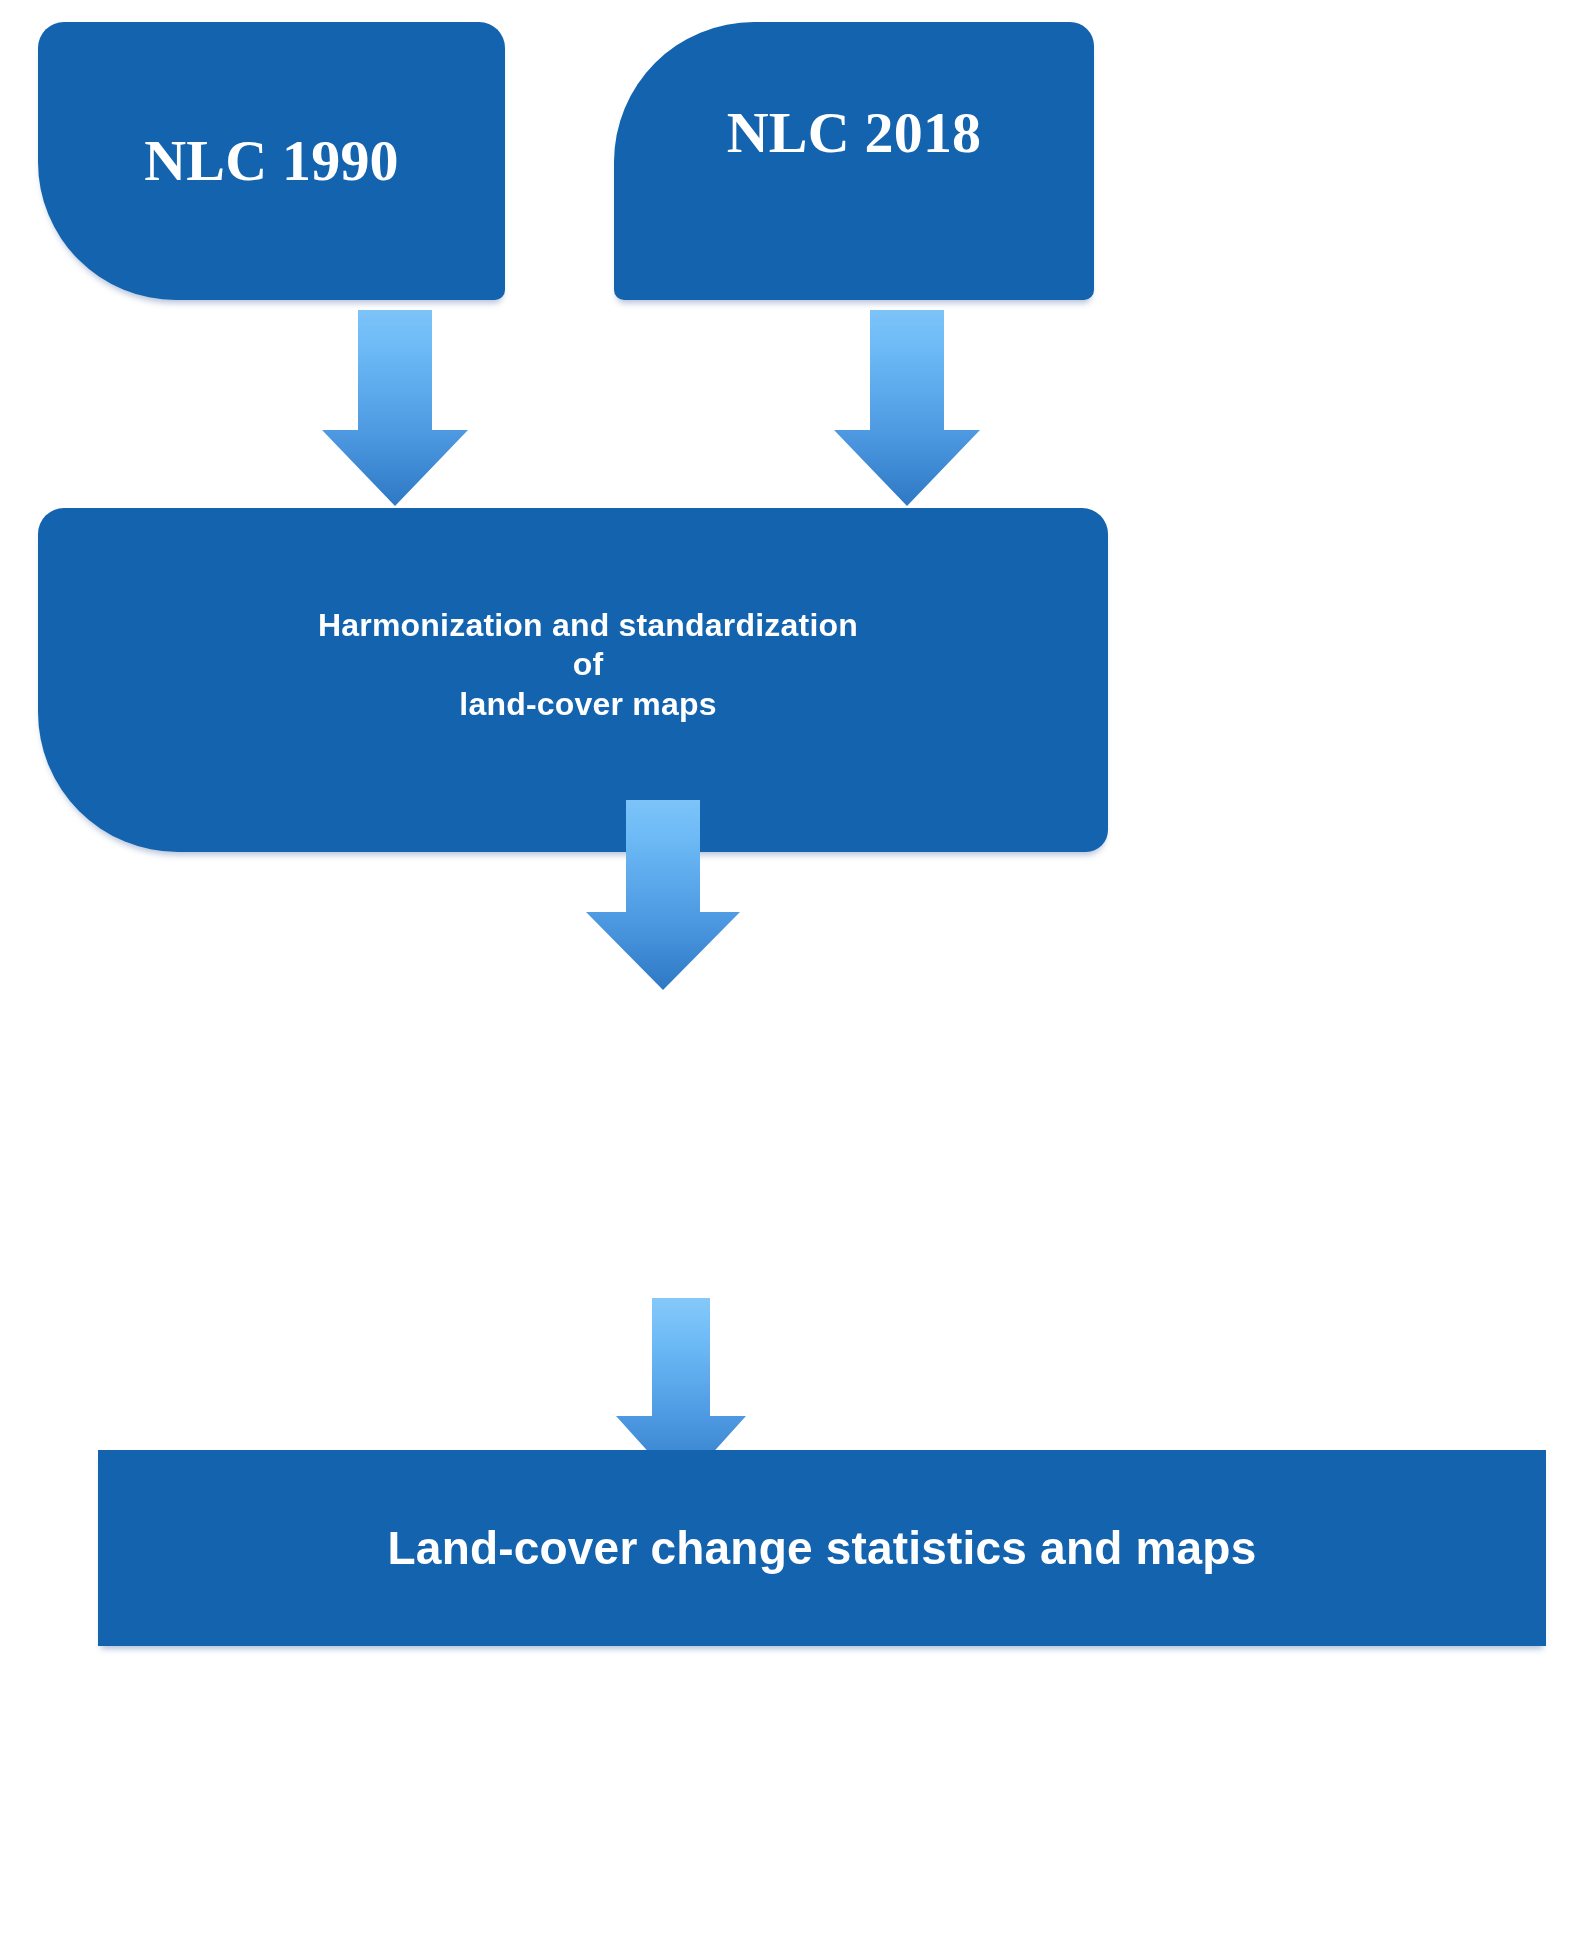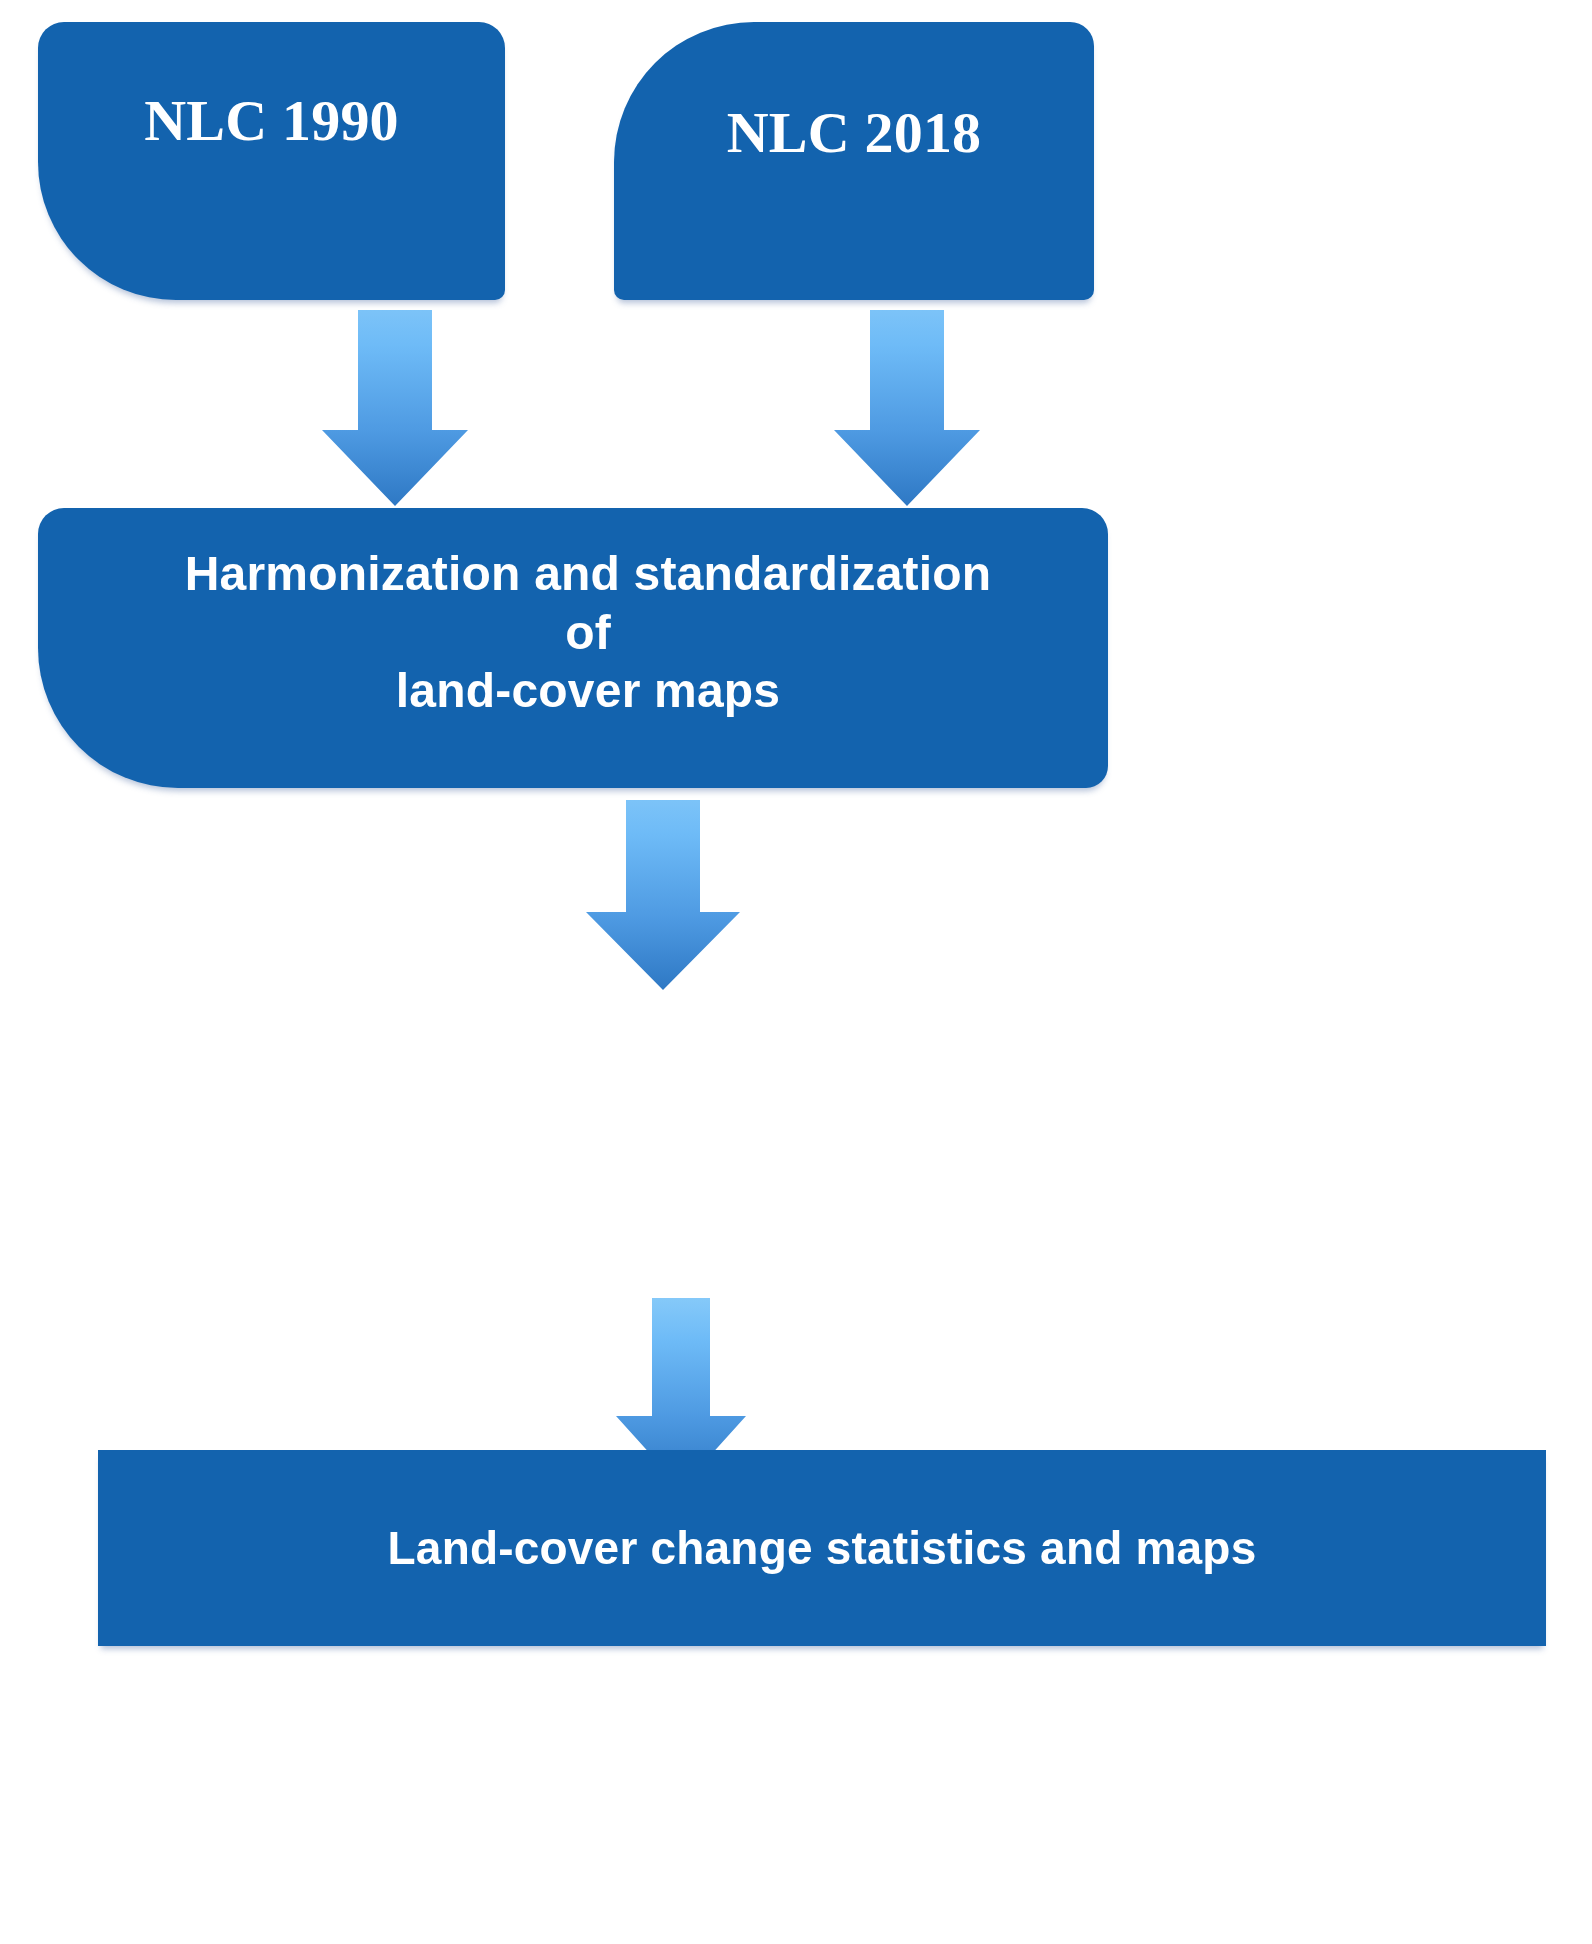--- a/index.html
+++ b/index.html
@@ -46,41 +46,41 @@
     font-weight: bold;
     font-size: 58px;
   }
   #node-nlc-1990 {
     left: 38px;
     top: 22px;
     width: 467px;
     height: 278px;
     border-radius: 26px 26px 10px 138px;
     align-items: flex-start;
-    padding-top: 64px;
+    padding-top: 104px;
   }
   #node-nlc-2018 {
     left: 614px;
     top: 22px;
     width: 480px;
     height: 278px;
     border-radius: 140px 24px 10px 10px;
     align-items: flex-start;
     padding-top: 76px;
   }
 
   
   #node-harmonization {
     left: 38px;
     top: 508px;
     width: 1070px;
-    height: 280px;
+    height: 344px;
     border-radius: 26px 26px 22px 140px;
     font-weight: bold;
-    font-size: 48px;
+    font-size: 32px;
     padding: 0 40px 30px 70px;
   }
 
   
   #node-postclassification {
     left: 293px;
     top: 978px;
     width: 640px;
     height: 310px;
     border-radius: 130px 22px 140px 18px;

